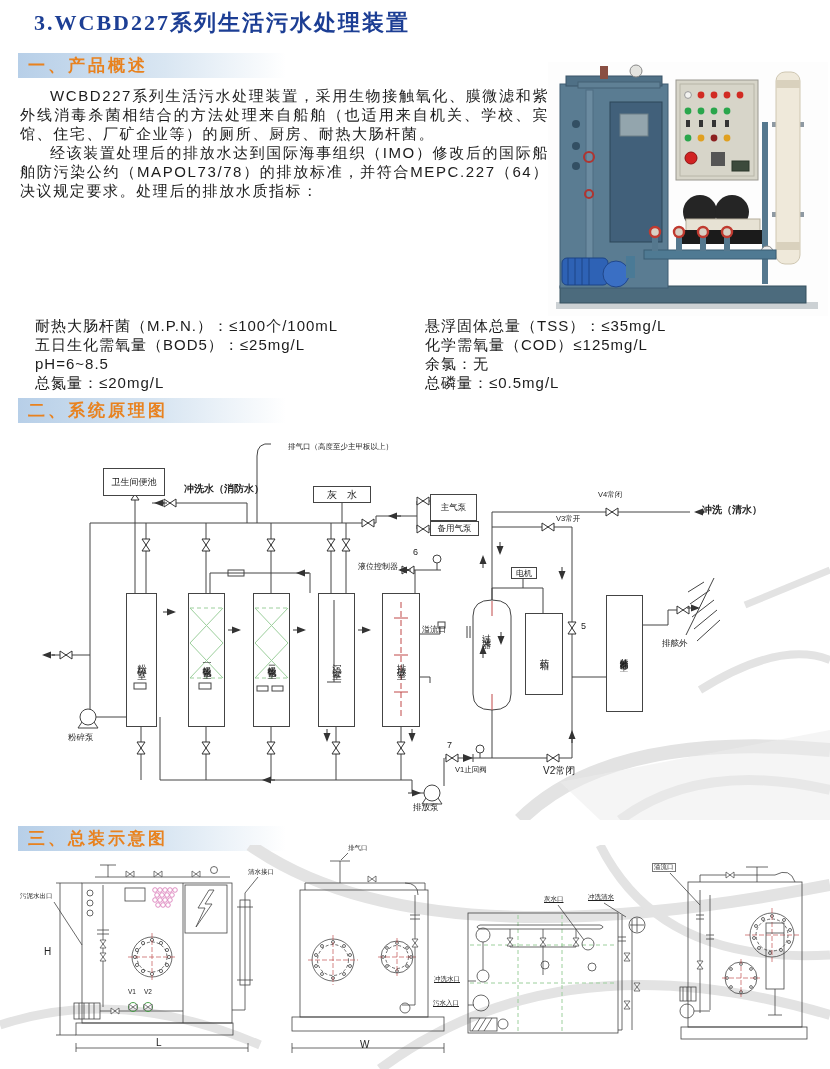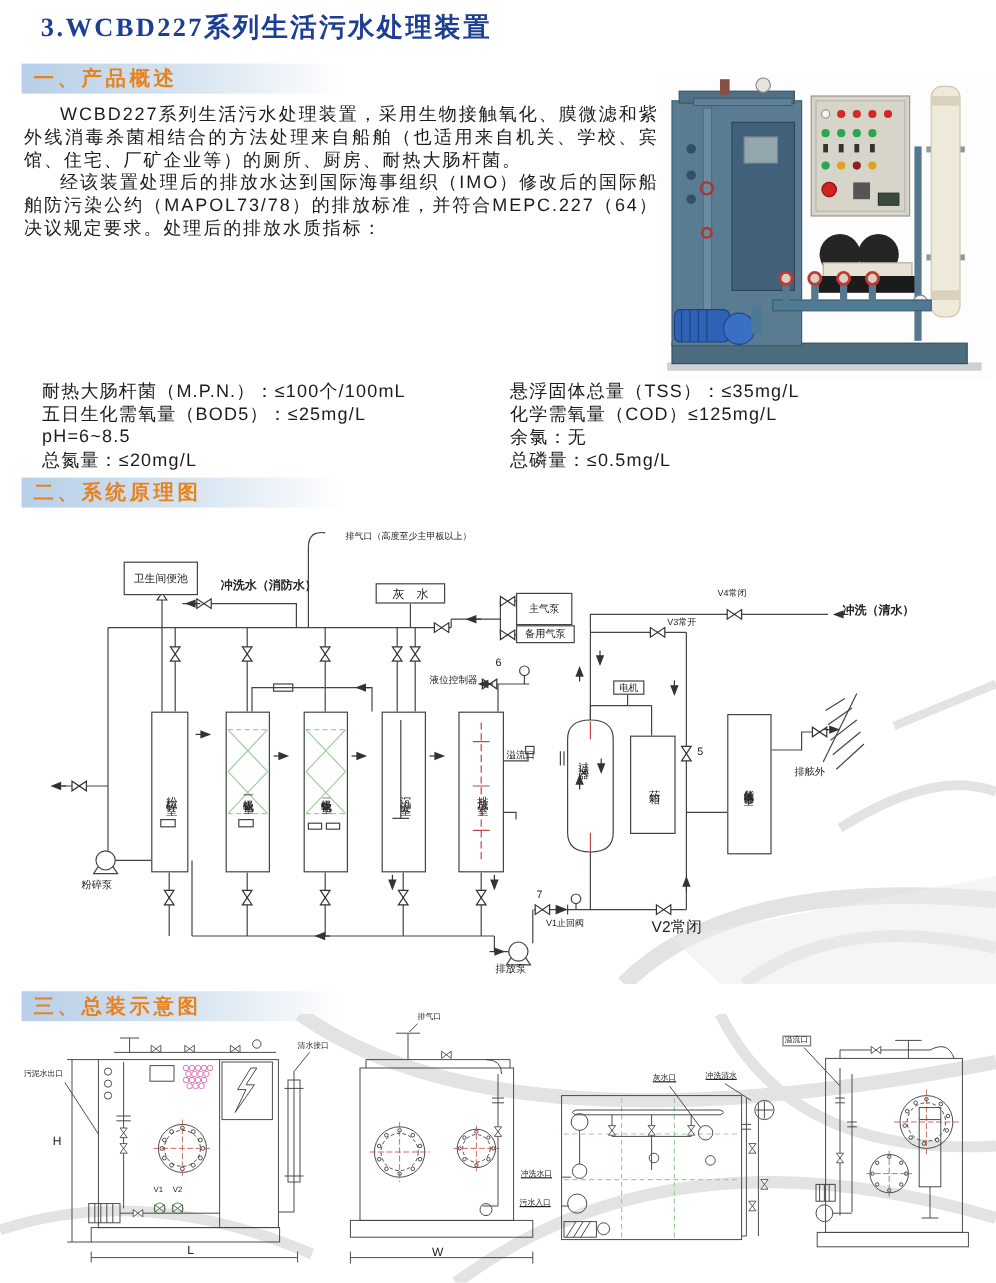--- a/index.html
+++ b/index.html
@@ -342,21 +342,21 @@
     <div class="tank" style="left:525px;top:183px;width:38px;height:82px;font-size:9.5px;">
         <span class="vtxt">药箱</span>
       </div>
     <div class="dlabel" style="left:581px;top:192px;font-size:9px;">5</div>
     <div class="tank" style="left:606px;top:165px;width:37px;height:117px;font-size:8.5px;">
         <span class="vtxt" style="letter-spacing:1px;">紫外线消毒室</span>
       </div>
     <div class="dlabel" style="left:662px;top:209px;font-size:8.5px;">排舷外</div>
     <div class="dlabel" style="left:447px;top:311px;font-size:9px;">7</div>
     <div class="dlabel" style="left:455px;top:336px;font-size:7.5px;">V1止回阀</div>
-    <div class="dlabel" style="left:543px;top:336px;font-size:13px;text-align:center;">V2常闭</div>
+    <div class="dlabel" style="left:543px;top:336px;font-size:10px;text-align:center;">V2常闭</div>
     <div class="dlabel" style="left:413px;top:373px;font-size:8.5px;">排放泵</div>
     <div class="dlabel" style="left:68px;top:303px;font-size:8.5px;">粉碎泵</div>
   </div>
 
   <div class="abs hbar" style="top:826px;">
     <span>三、总装示意图</span>
   </div>
 
   <div class="abs" style="left:0;top:845px;width:830px;height:224px;">
     <svg width="830" height="224" viewBox="0 0 830 224" style="position:absolute;left:0;top:0;">

